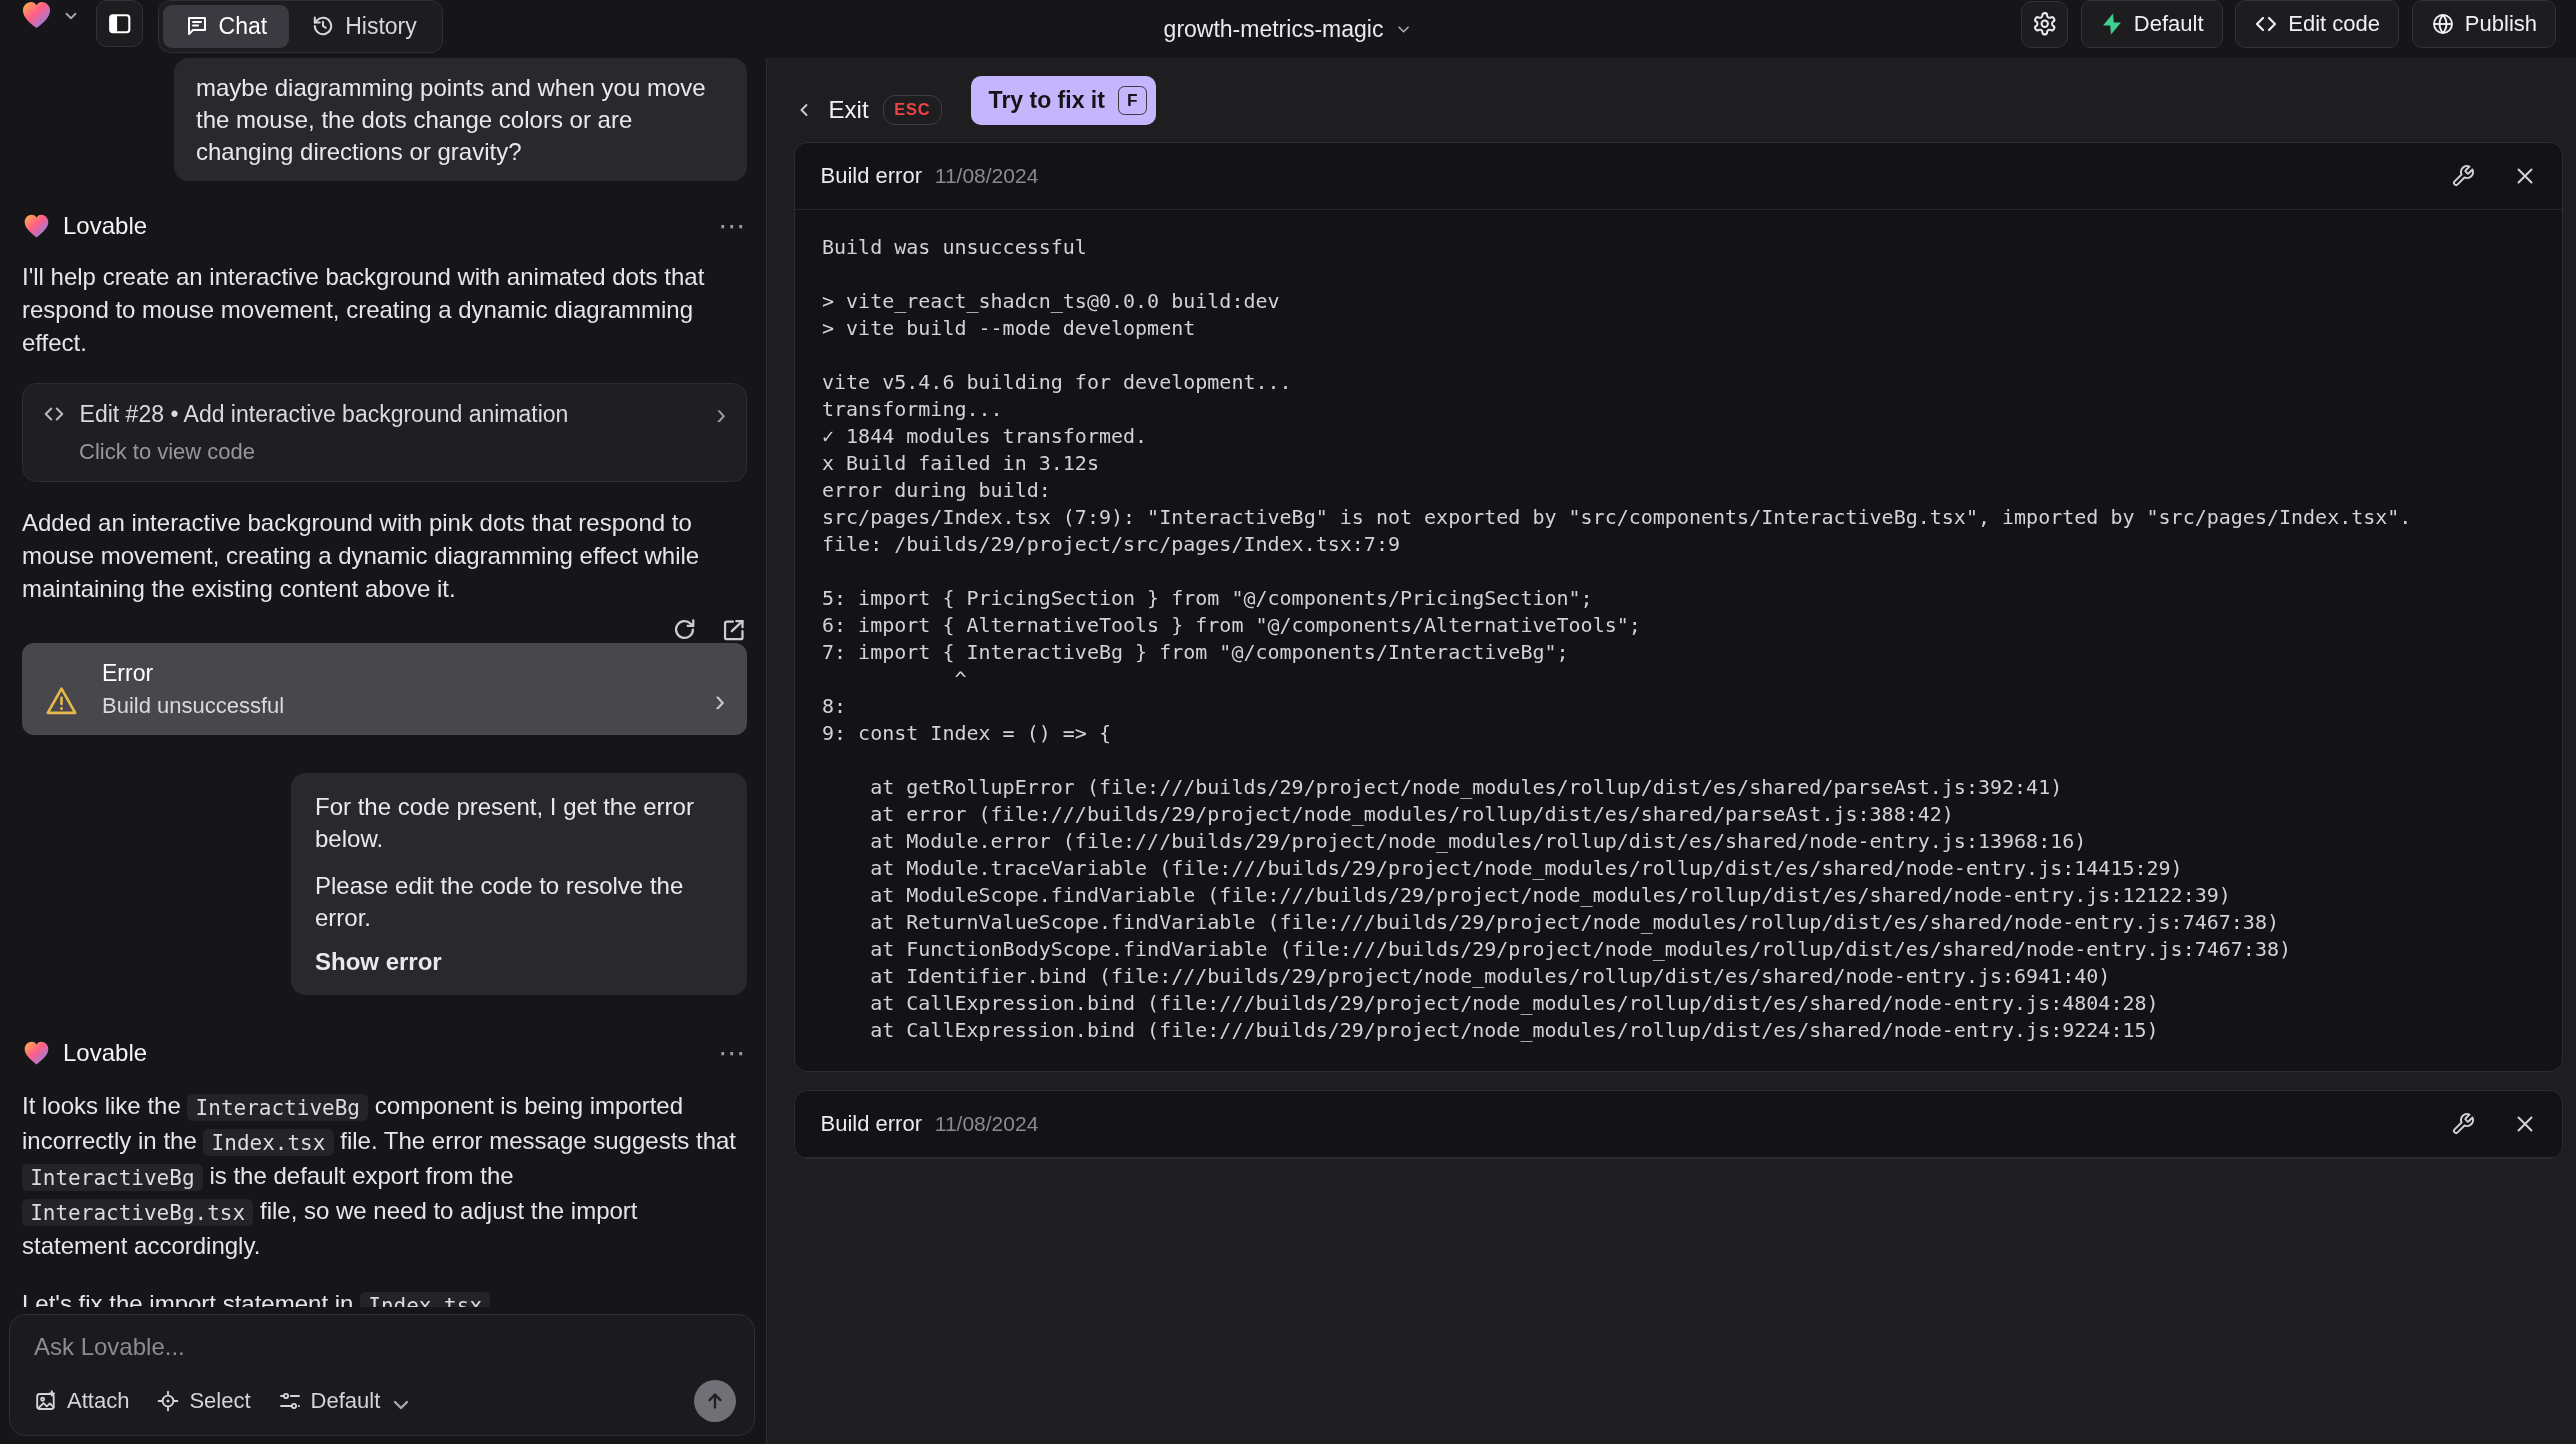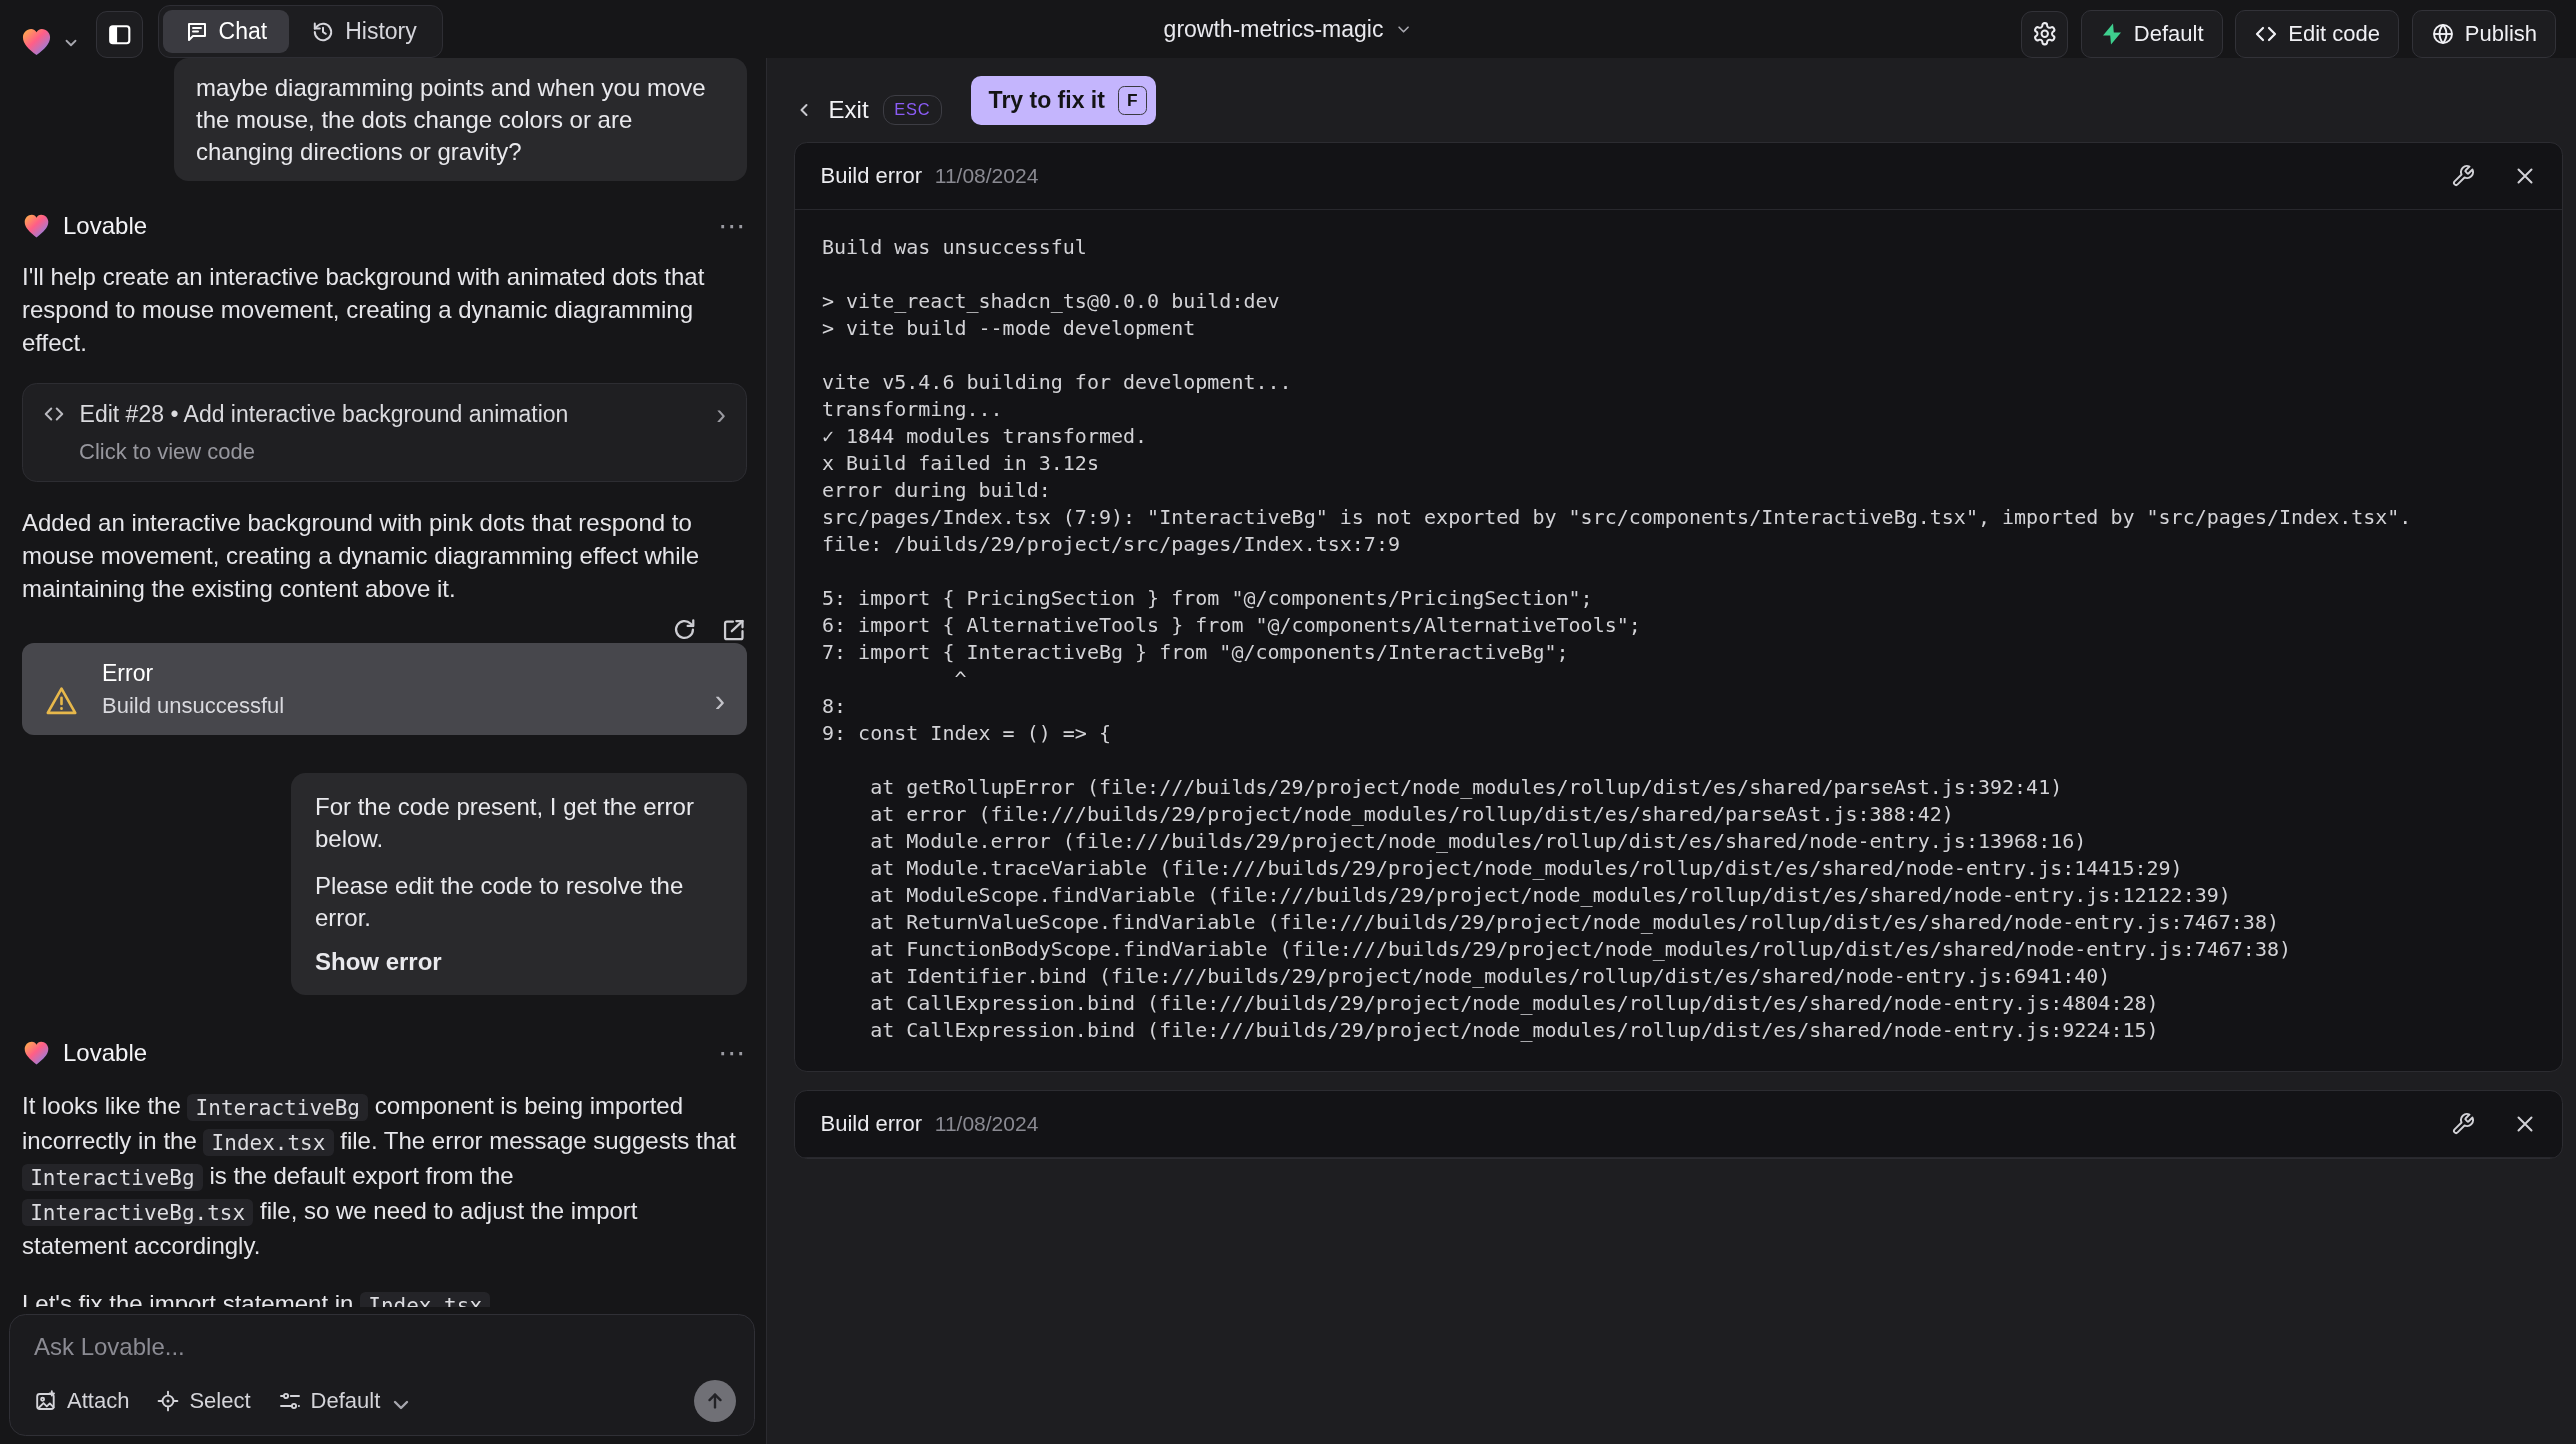--- a/index.html
+++ b/index.html
@@ -1,21 +1,21 @@
 <!DOCTYPE html>
 <html style="font-size:14.6px"><head>
 <meta charset="utf-8">
 <style>
   * { margin:0; padding:0; box-sizing:border-box; }
   html,body { background:#0f0f11; }
   body { font-family:"Liberation Sans","DejaVu Sans",sans-serif; color:#ececf0; }
   .app { position:relative; width:2576px; height:1445px; background:#161618; overflow:hidden; display:flex; flex-direction:column; }
 
   
-  .topbar { height:58px; flex:0 0 58px; display:flex; align-items:flex-end; padding:0 20px; position:relative; background:#161618; }
+  .topbar { height:58px; flex:0 0 58px; display:flex; align-items:flex-start; padding:0 20px; position:relative; background:#161618; }
   .brand { display:flex; align-items:center; gap:9px; }
   .brand svg.heart { width:33px; height:31px; display:block; }
   .chev { width:18px; height:18px; color:#a7a7ae; }
   .chev svg { width:100%; height:100%; display:block; }
   .icon-btn { width:47px; height:47px; border:0.9px solid #323238; border-radius:11px; background:#1d1d20; display:flex; align-items:center; justify-content:center; color:#ececf0; margin-left:16.4px; cursor:pointer; }
   .icon-btn svg { width:25.5px; height:25.5px; }
   .tabs { margin-left:14.6px; display:flex; align-items:center; background:#1d1d20; border:0.9px solid #2e2e34; border-radius:12px; padding:3.6px; }
   .tab { display:flex; align-items:center; gap:10px; padding:8.2px 22px; border-radius:9px; font-size:23px; color:#d6d6dc; cursor:pointer; }
   .tab.active { background:#3a3a40; color:#ffffff; }
   .tab svg { width:24px; height:24px; }
@@ -72,21 +72,21 @@
   .send-btn { margin-left:auto; width:42px; height:42px; border-radius:50%; background:#707076; display:flex; align-items:center; justify-content:center; cursor:pointer; }
   .send-btn svg { width:22px; height:22px; }
 
   
   .preview-panel { flex:1; background:#1e1e21; min-width:0; display:flex; flex-direction:column; }
   .preview-head { flex:0 0 auto; display:flex; align-items:flex-end; padding:18px 8px 11px 27px; }
   .exit-group { display:flex; align-items:center; gap:14.6px; cursor:pointer; }
   .exit-group .chev-l { width:20px; height:20px; color:#c9c9cf; }
   .exit-group .chev-l svg { width:100%; height:100%; }
   .exit-label { font-size:24px; color:#f2f2f5; }
-  .key-badge { border:0.9px solid #3d3d44; border-radius:12px; padding:4.6px 10px; font-size:16.4px; font-weight:normal; color:#8b5cf6; letter-spacing:0.9px; }
+  .key-badge { border:0.9px solid #3d3d44; border-radius:12px; padding:4.6px 10px; font-size:16.4px; font-weight:bold; color:#ef4444; letter-spacing:0.9px; }
   .fix-btn { margin-left:29px; display:flex; align-items:center; gap:12.8px; background:#c4b5fd; color:#141416; border-radius:10px; padding:10px 9px 10px 18px; font-size:23px; font-weight:600; cursor:pointer; }
   .fix-key { border:1.4px solid #3a3a40; border-radius:6.4px; width:29px; height:29px; display:flex; align-items:center; justify-content:center; font-size:17.3px; font-weight:bold; color:#141416; }
 
   .err-stack { padding:5.5px 12.8px 0 27px; overflow:hidden; }
   .build-card { background:#131316; border:0.9px solid #2c2c31; border-radius:12.8px; overflow:hidden; }
   .build-card + .build-card { margin-top:18px; }
   .build-head { display:flex; align-items:center; padding:20px 25.5px; border-bottom:0.9px solid #28282d; }
   .build-title { font-size:22px; font-weight:500; color:#ebebef; }
   .build-date { margin-left:12.8px; font-size:21px; color:#8a8a92; }
   .build-icons { margin-left:auto; display:flex; align-items:center; gap:38px; color:#d2d2d7; }

